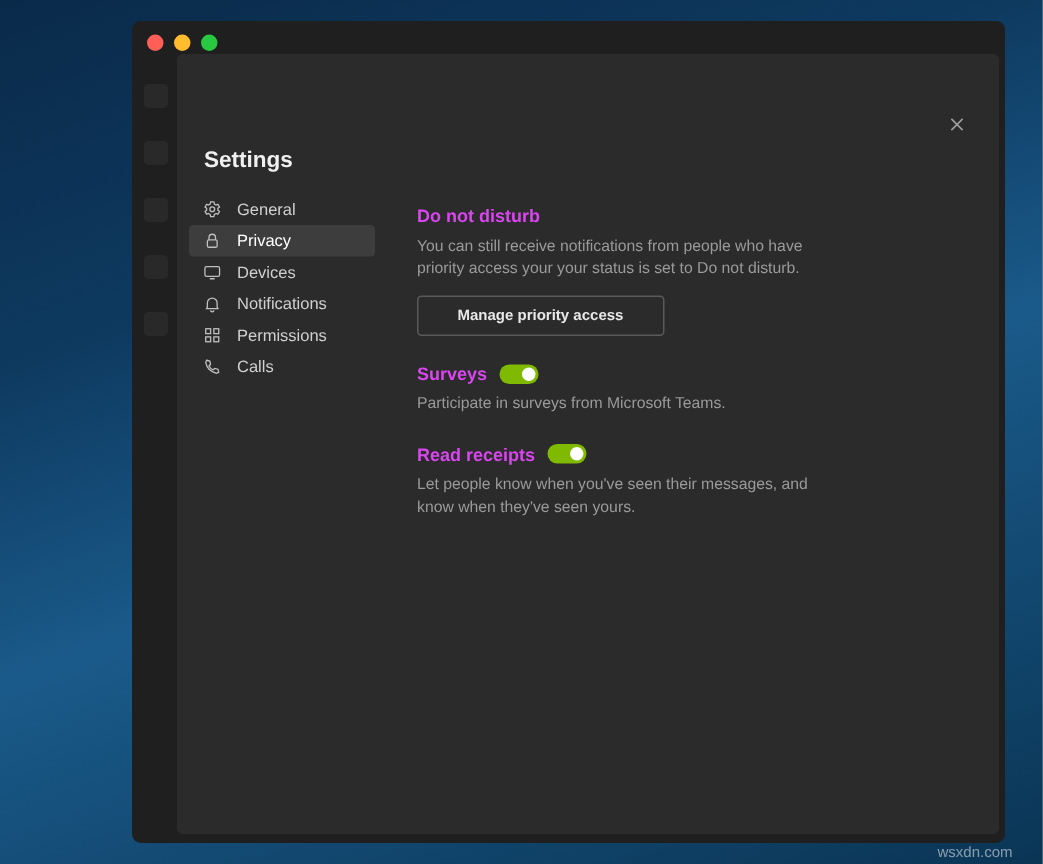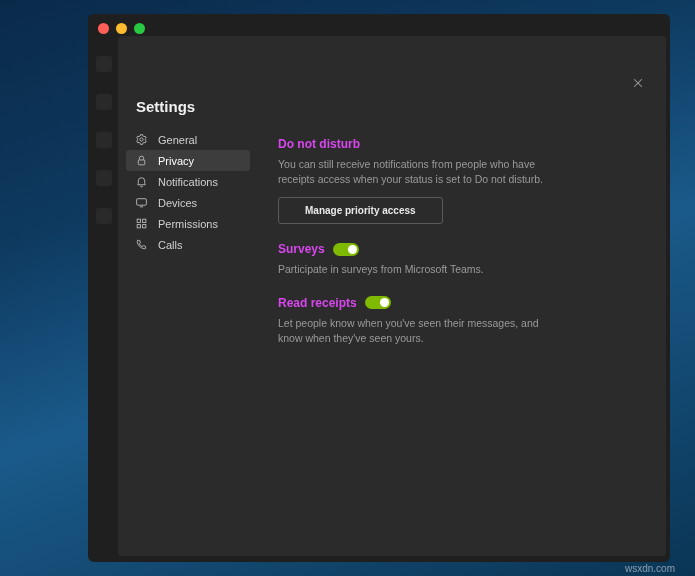--- a/index.html
+++ b/index.html
@@ -174,35 +174,35 @@
               <rect x="6" y="11" width="12" height="9" rx="2"></rect>
               <path d="M8 11V8a4 4 0 0 1 8 0v3"></path>
             </svg>
         </span>
         <span>Privacy</span>
       </div>
 
       <div class="nav-item">
         <span class="nav-icon">
           <svg viewBox="0 0 24 24">
+              <rect x="3" y="5" width="18" height="12" rx="2"></rect>
+              <line x1="9" y1="20" x2="15" y2="20"></line>
+            </svg>
+        </span>
+        <span>Devices</span>
+      </div>
+
+      <div class="nav-item">
+        <span class="nav-icon">
+          <svg viewBox="0 0 24 24">
               <path d="M6 16V11a6 6 0 0 1 12 0v5l1 2H5z"></path>
               <path d="M10 20a2 2 0 0 0 4 0"></path>
             </svg>
         </span>
         <span>Notifications</span>
-      </div>
-
-      <div class="nav-item">
-        <span class="nav-icon">
-          <svg viewBox="0 0 24 24">
-              <rect x="3" y="5" width="18" height="12" rx="2"></rect>
-              <line x1="9" y1="20" x2="15" y2="20"></line>
-            </svg>
-        </span>
-        <span>Devices</span>
       </div>
 
       <div class="nav-item">
         <span class="nav-icon">
           <svg viewBox="0 0 24 24">
               <rect x="4" y="4" width="6" height="6"></rect>
               <rect x="14" y="4" width="6" height="6"></rect>
               <rect x="4" y="14" width="6" height="6"></rect>
               <rect x="14" y="14" width="6" height="6"></rect>
             </svg>
@@ -218,21 +218,21 @@
         </span>
         <span>Calls</span>
       </div>
 
     </div>
 
     <div class="content">
 
       <div class="section">
         <div class="sec-title">Do not disturb</div>
-        <div class="sec-desc">You can still receive notifications from people who have receipts access when your status is set to Do not disturb.</div>
+        <div class="sec-desc">You can still receive notifications from people who have priority access your your status is set to Do not disturb.</div>
         <button class="btn">Manage priority access</button>
       </div>
 
       <div class="section">
         <div class="sec-title">
           <span>Surveys</span>
           <span class="toggle"></span>
         </div>
         <div class="sec-desc">Participate in surveys from Microsoft Teams.</div>
       </div>

